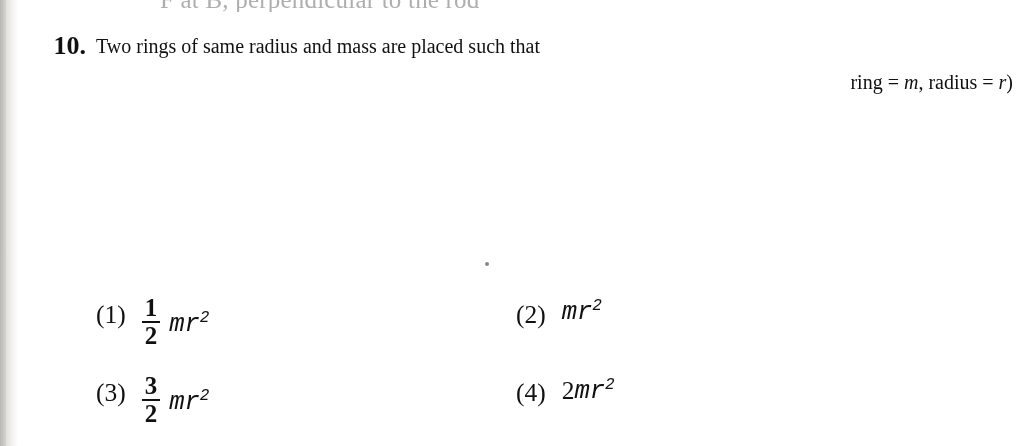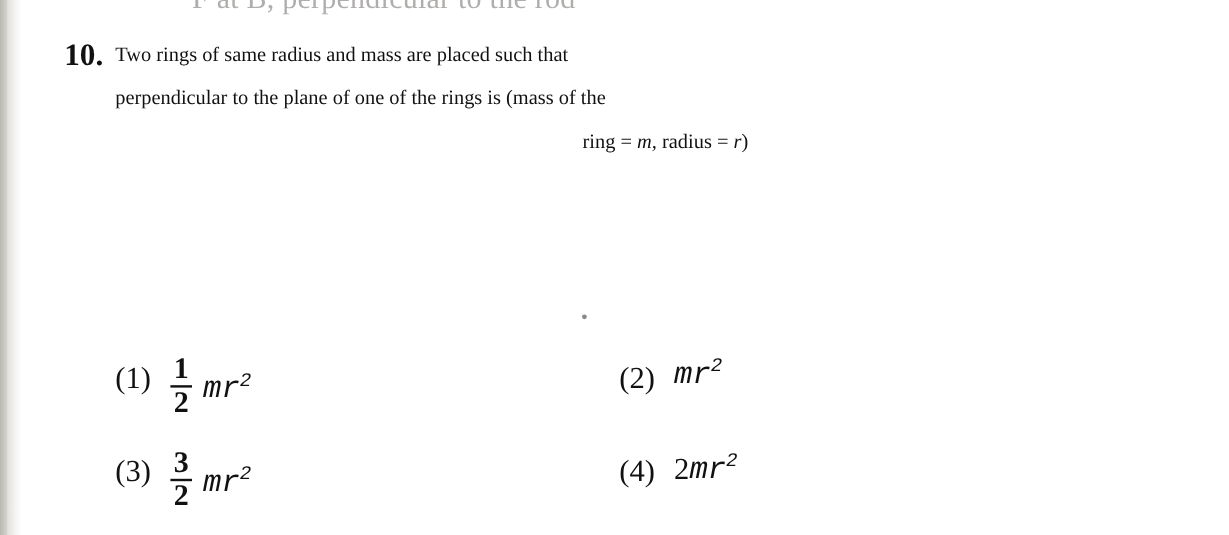--- a/index.html
+++ b/index.html
@@ -73,29 +73,29 @@
     font-size: 26px;
     line-height: 36px;
     width: 58px;
     flex: 0 0 58px;
     text-align: right;
     padding-right: 10px;
     color: #111;
   }
   .qtext {
     flex: 1 1 auto;
-    font-size: 17px;
+    font-size: 20px;
     line-height: 36px;
     color: #111;
     text-align: justify;
     text-justify: inter-word;
     hyphens: none;
   }
   .qtext .lastline {
-    text-align: center;
+    text-align: right;
   }
   .qtext i { font-style: italic; }
 
   
   .stray-dot {
     position: absolute;
     left: 485px;
     top: 262px;
     width: 4px;
     height: 4px;
@@ -180,21 +180,20 @@
 
   <div class="prev-line">
     <span>F at B, perpendicular to the rod</span>
   </div>
 
   <div class="qblock">
     <div class="qrow">
       <div class="qnum">10.</div>
       <div class="qtext">
         <div>Two rings of same radius and mass are placed such that</div>
-        <div>perpendicular to the plane of one of the rings is (mass of the</div>
         <div class="lastline"><span>ring = </span><i>m</i><span>, radius = </span><i>r</i><span>)</span></div>
       </div>
     </div>
   </div>
 
   <div class="stray-dot"></div>
 
   <div class="options">
 
     <div class="optrow">

